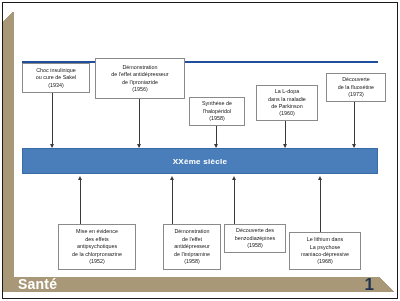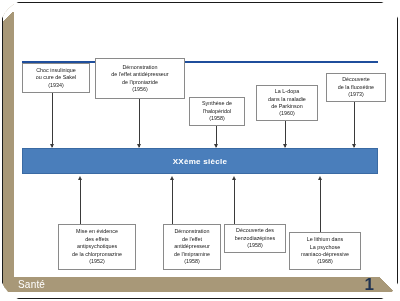--- a/index.html
+++ b/index.html
@@ -10,21 +10,20 @@
   body {
     font-family: "Liberation Sans", sans-serif;
   }
   .slide {
     position: relative;
     width: 400px;
     height: 301px;
     background: #ffffff;
     overflow: hidden;
     box-sizing: border-box;
-    border-radius: 29px;
   }
   
   .slide-frame {
     position: absolute;
     left: 2px;
     top: 2px;
     width: 396px;
     height: 297px;
     border: 1px solid #1a1a1a;
     box-sizing: border-box;
@@ -70,22 +69,22 @@
     bottom: 9px;
     width: 15px;
     height: 15px;
     background: linear-gradient(225deg, #ffffff 0%, #ffffff 48%, #a89878 49%, #a89878 100%);
   }
   .footer-label {
     position: absolute;
     left: 18px;
     bottom: 10px;
     color: #ffffff;
-    font-size: 10px;
-    font-weight: normal;
+    font-size: 14px;
+    font-weight: bold;
     letter-spacing: 0.2px;
     line-height: 13px;
   }
   .page-number {
     position: absolute;
     right: 26px;
     bottom: 8px;
     color: #1f3250;
     font-size: 17px;
     font-weight: bold;

